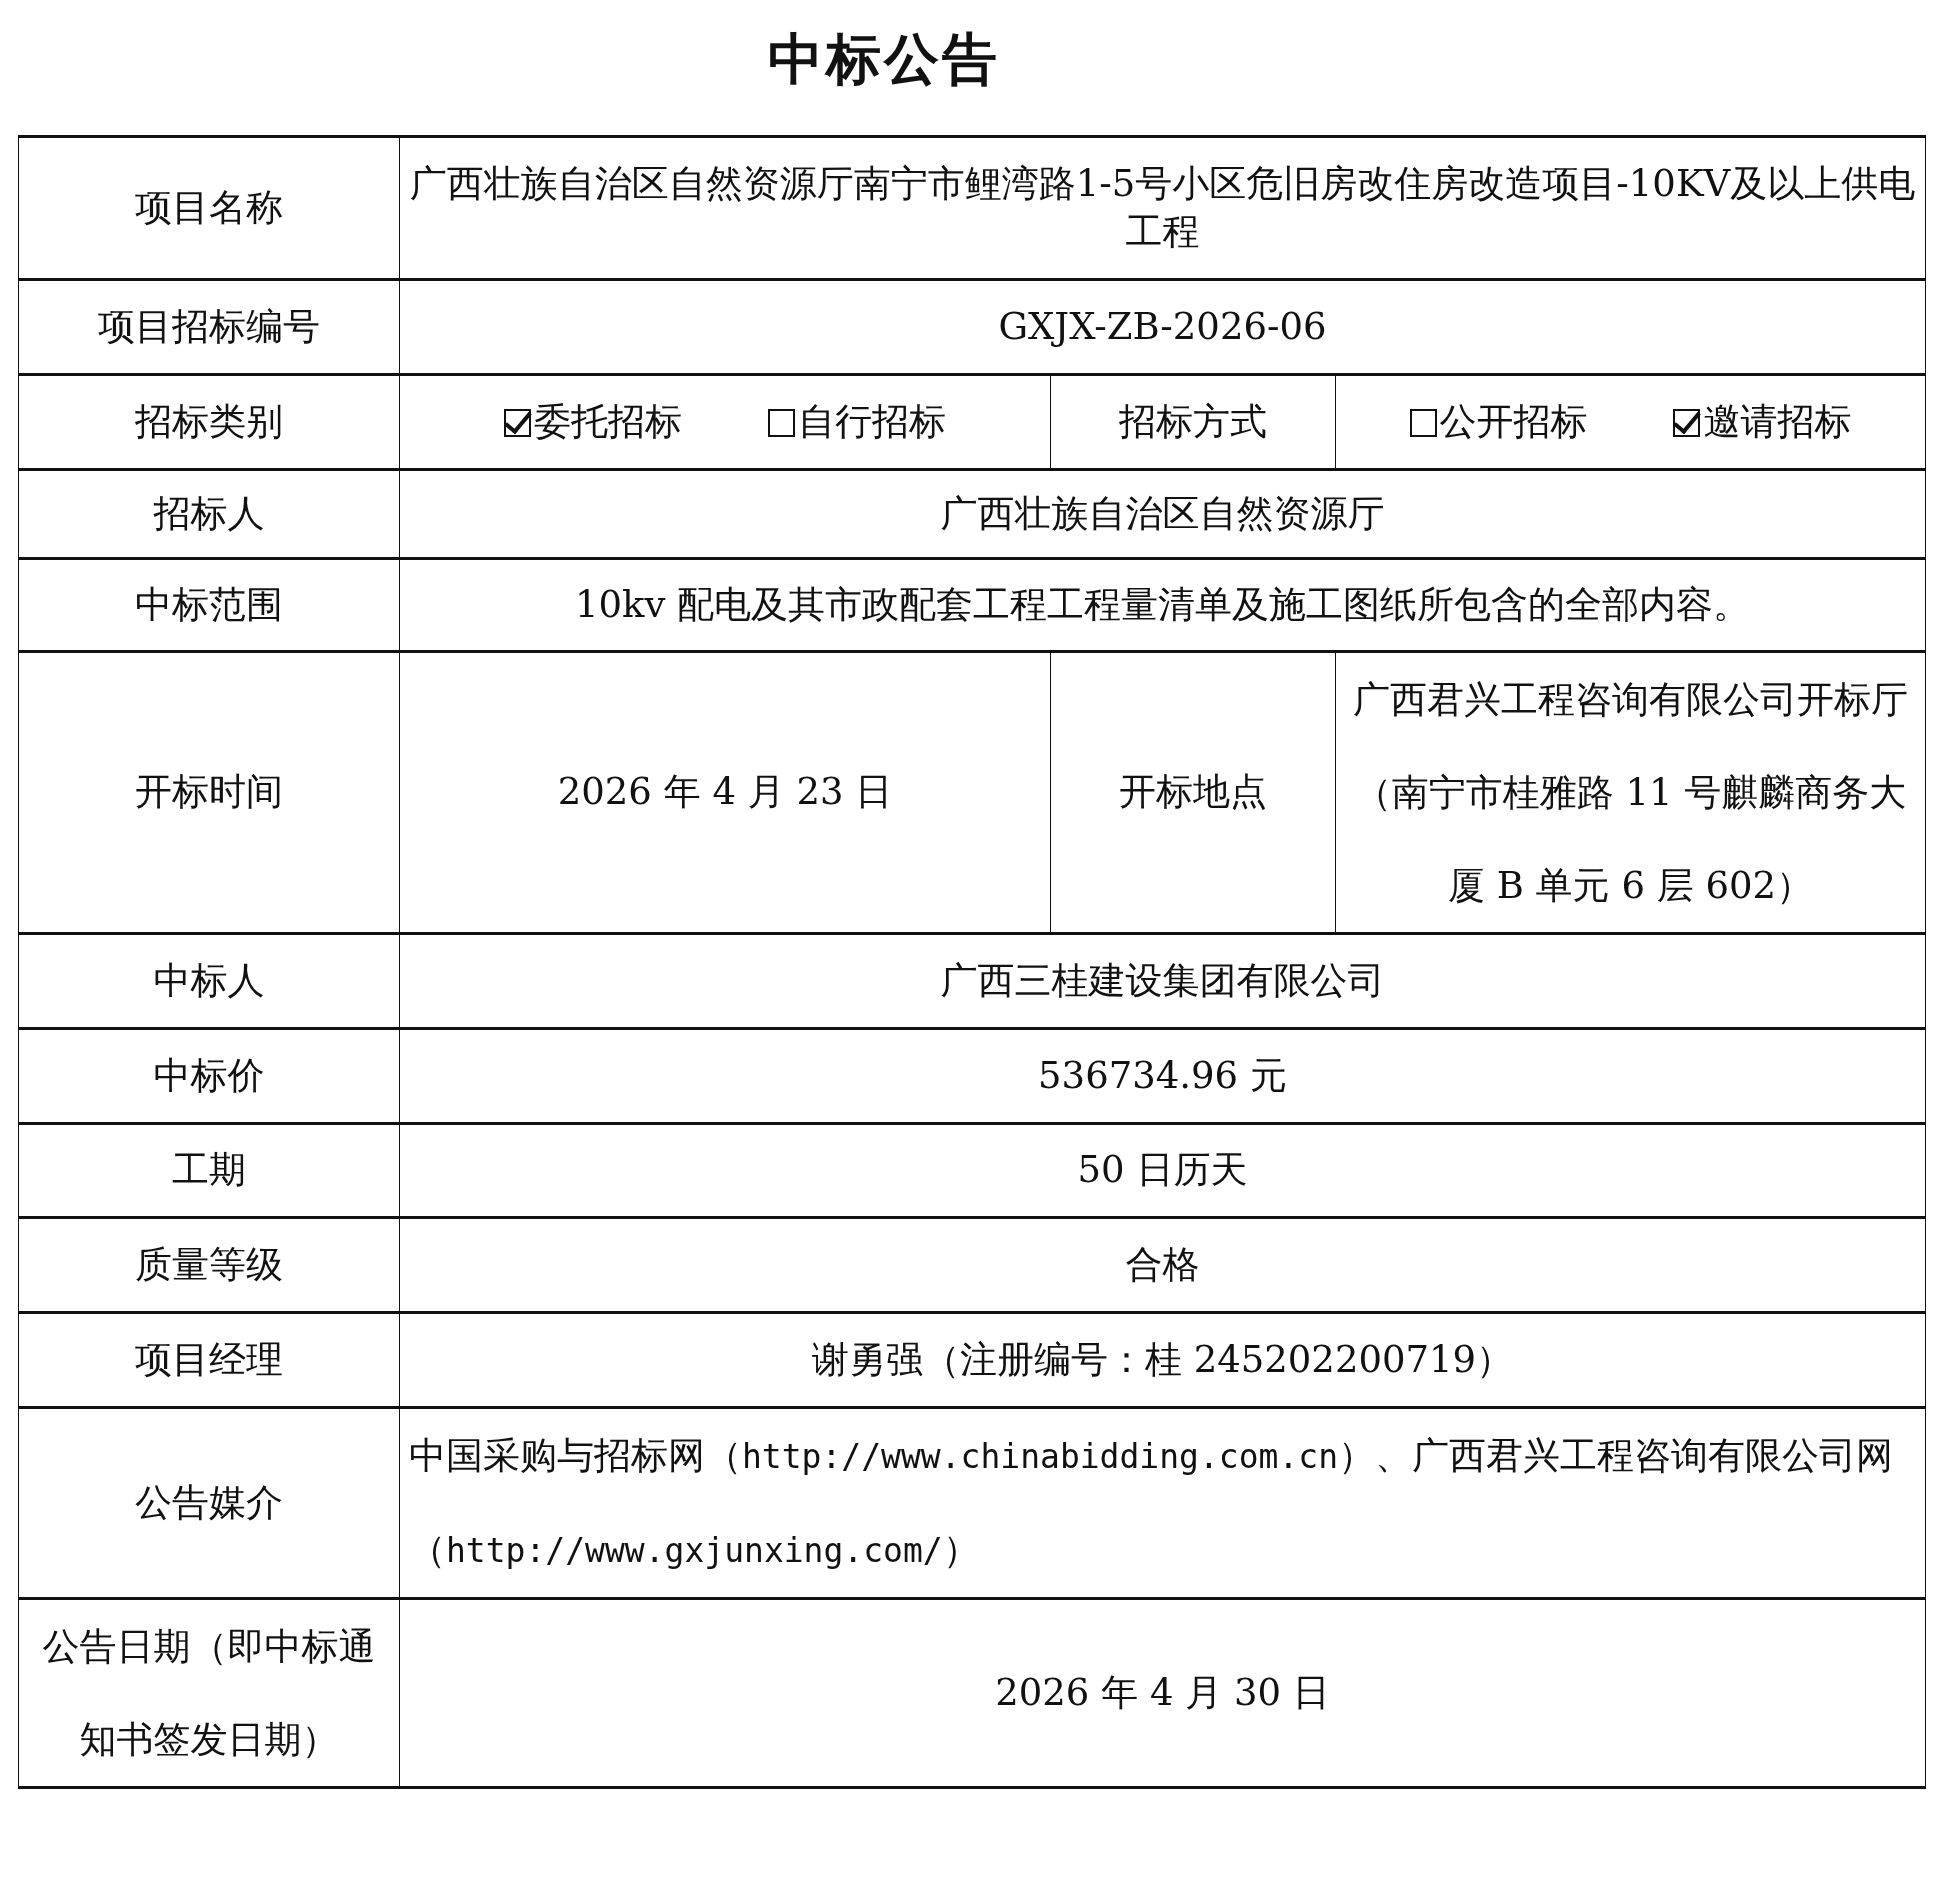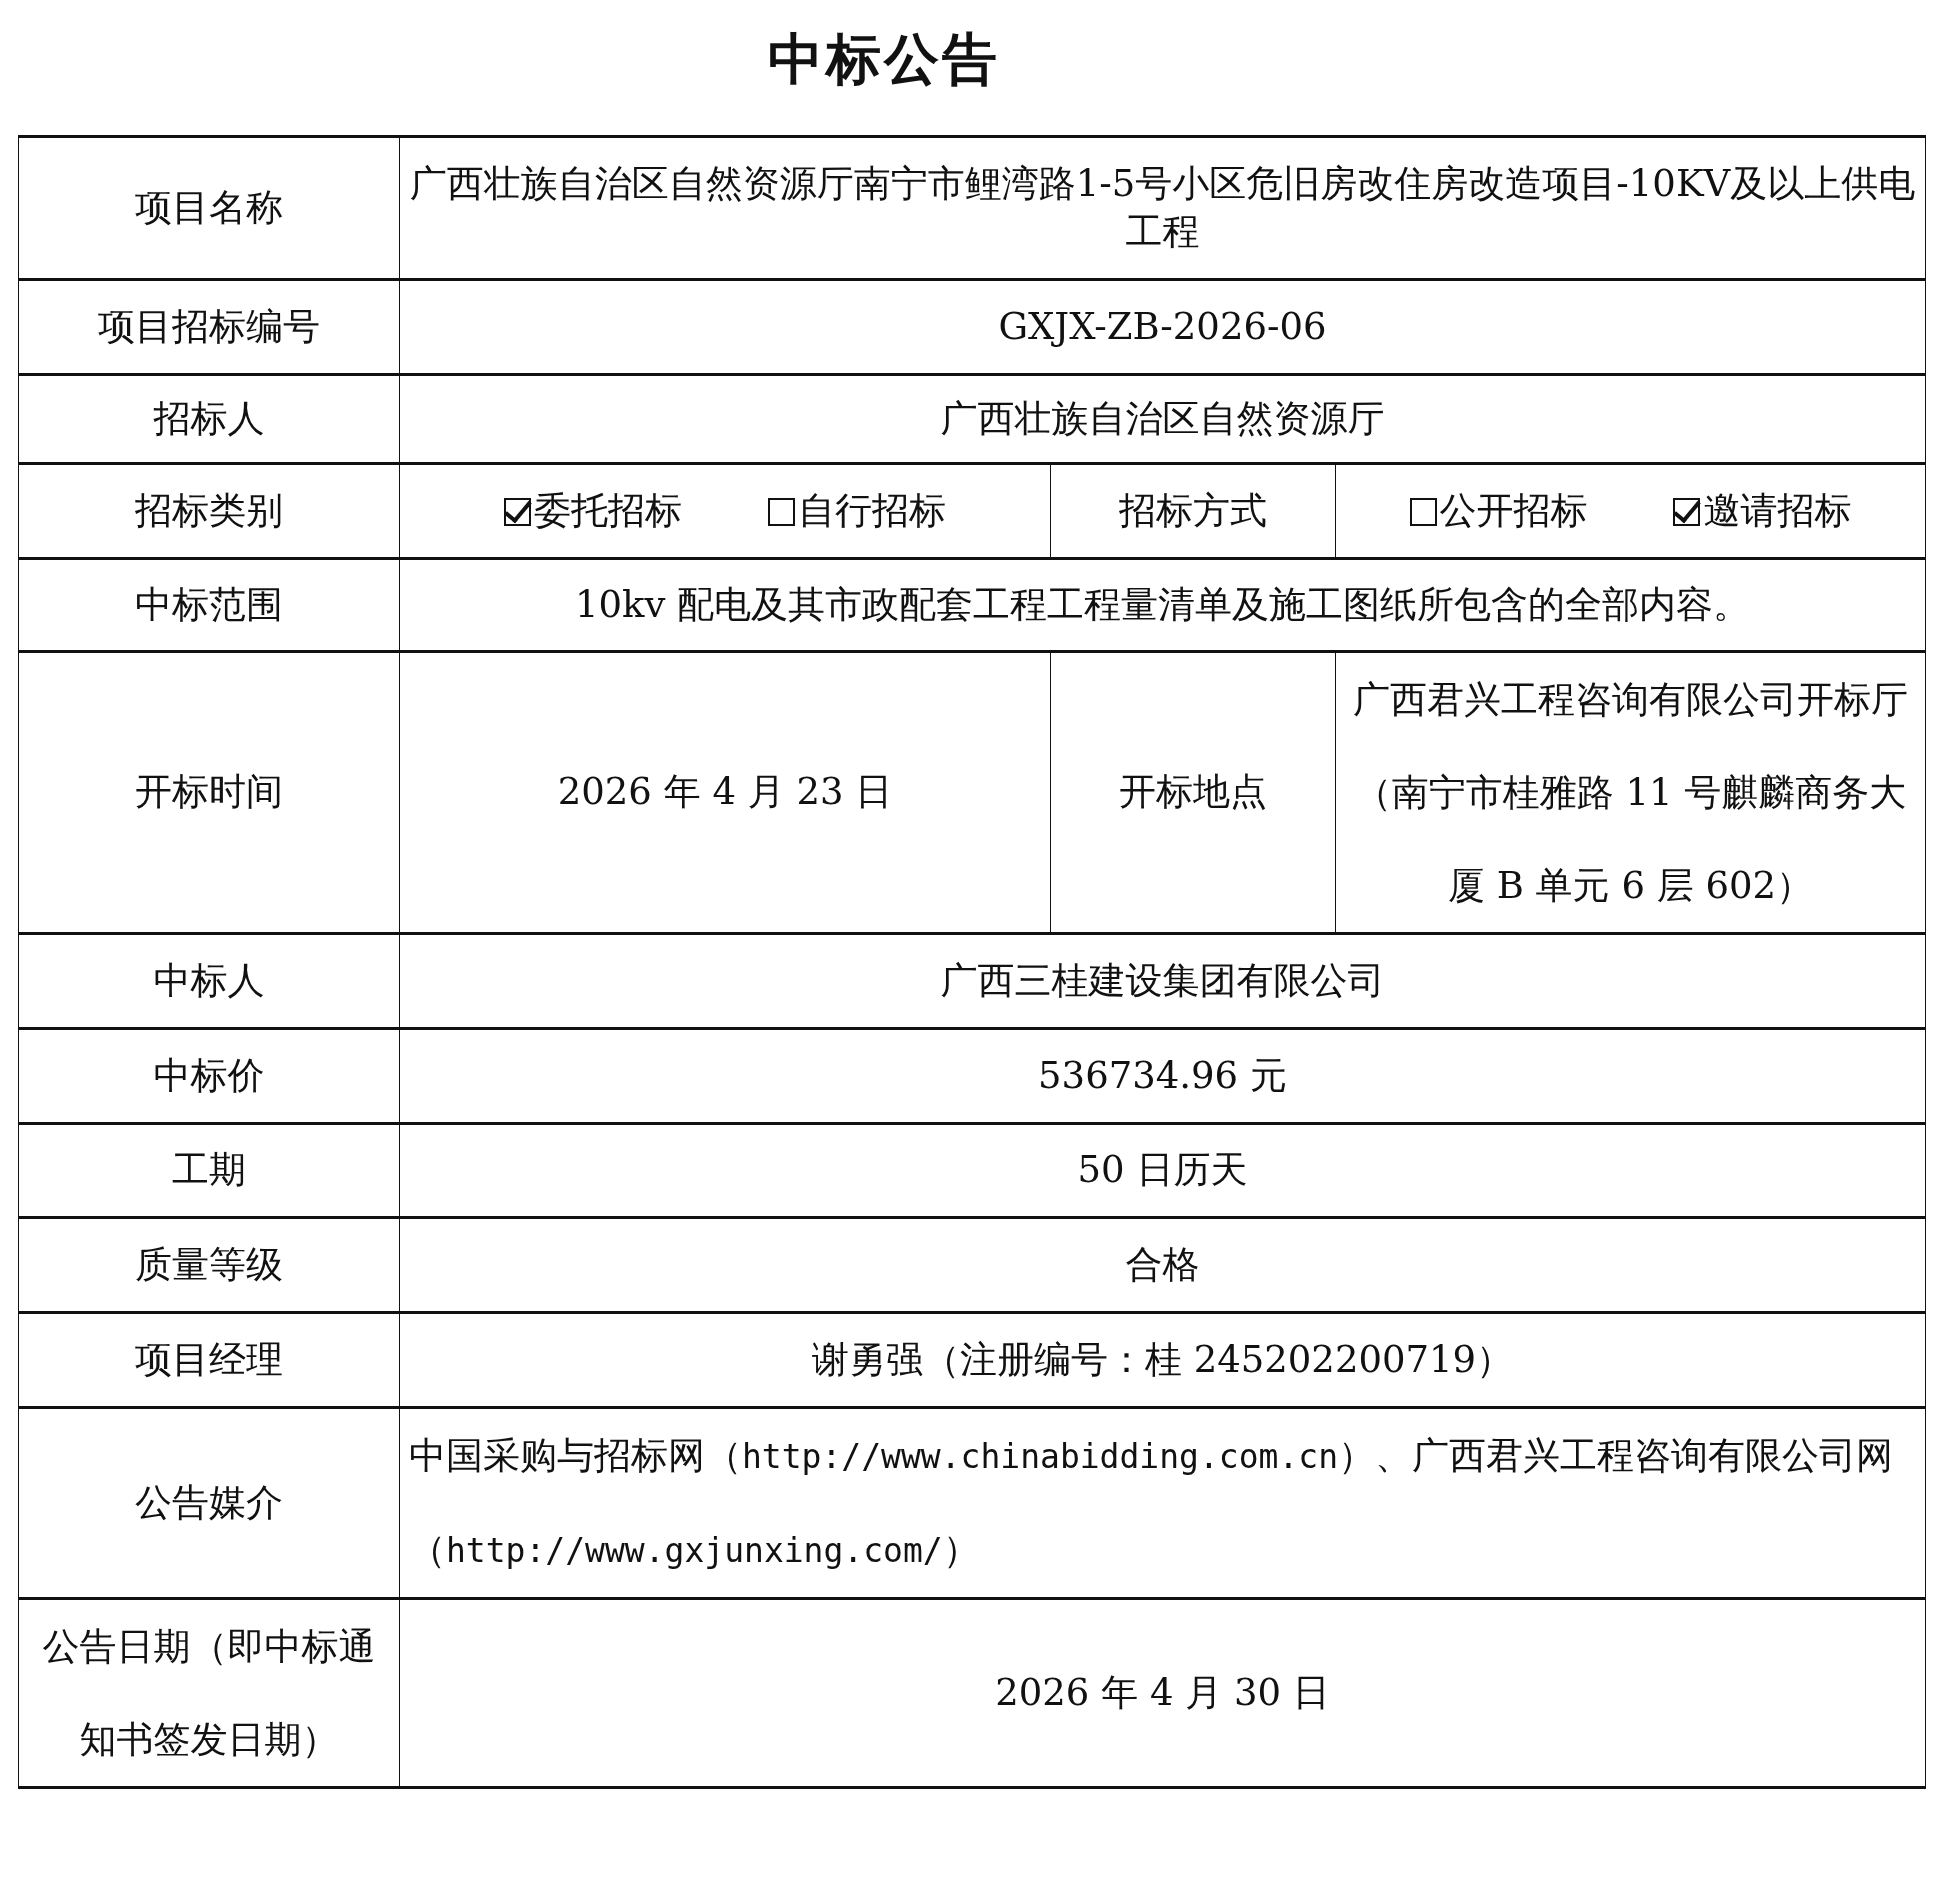--- a/index.html
+++ b/index.html
@@ -53,44 +53,44 @@
       <tr style="height:143px">
     <td class="label">项目名称</td>
     <td colspan="3">广西壮族自治区自然资源厅南宁市鲤湾路1-5号小区危旧房改住房改造项目-10KV及以上供电工程</td>
   </tr>
 
   <tr style="height:95px">
     <td class="label">项目招标编号</td>
     <td colspan="3">GXJX-ZB-2026-06</td>
   </tr>
 
-  <tr style="height:89px">
-    <td class="label">招标人</td>
-    <td colspan="3">广西壮族自治区自然资源厅</td>
-  </tr>
-
   <tr style="height:95px">
     <td class="label">招标类别</td>
     <td>
       <span class="opt">
         <span class="box checked"></span><span>委托招标</span>
       </span>
       <span class="opt">
         <span class="box"></span><span>自行招标</span>
       </span>
     </td>
     <td>招标方式</td>
     <td>
       <span class="opt">
         <span class="box"></span><span>公开招标</span>
       </span>
       <span class="opt">
         <span class="box checked"></span><span>邀请招标</span>
       </span>
     </td>
+  </tr>
+
+  <tr style="height:89px">
+    <td class="label">招标人</td>
+    <td colspan="3">广西壮族自治区自然资源厅</td>
   </tr>
 
 
   <tr style="height:93px">
     <td class="label">中标范围</td>
     <td colspan="3" class="left">10kv 配电及其市政配套工程工程量清单及施工图纸所包含的全部内容。</td>
   </tr>
 
   <tr style="height:279px">
     <td class="label">开标时间</td>

